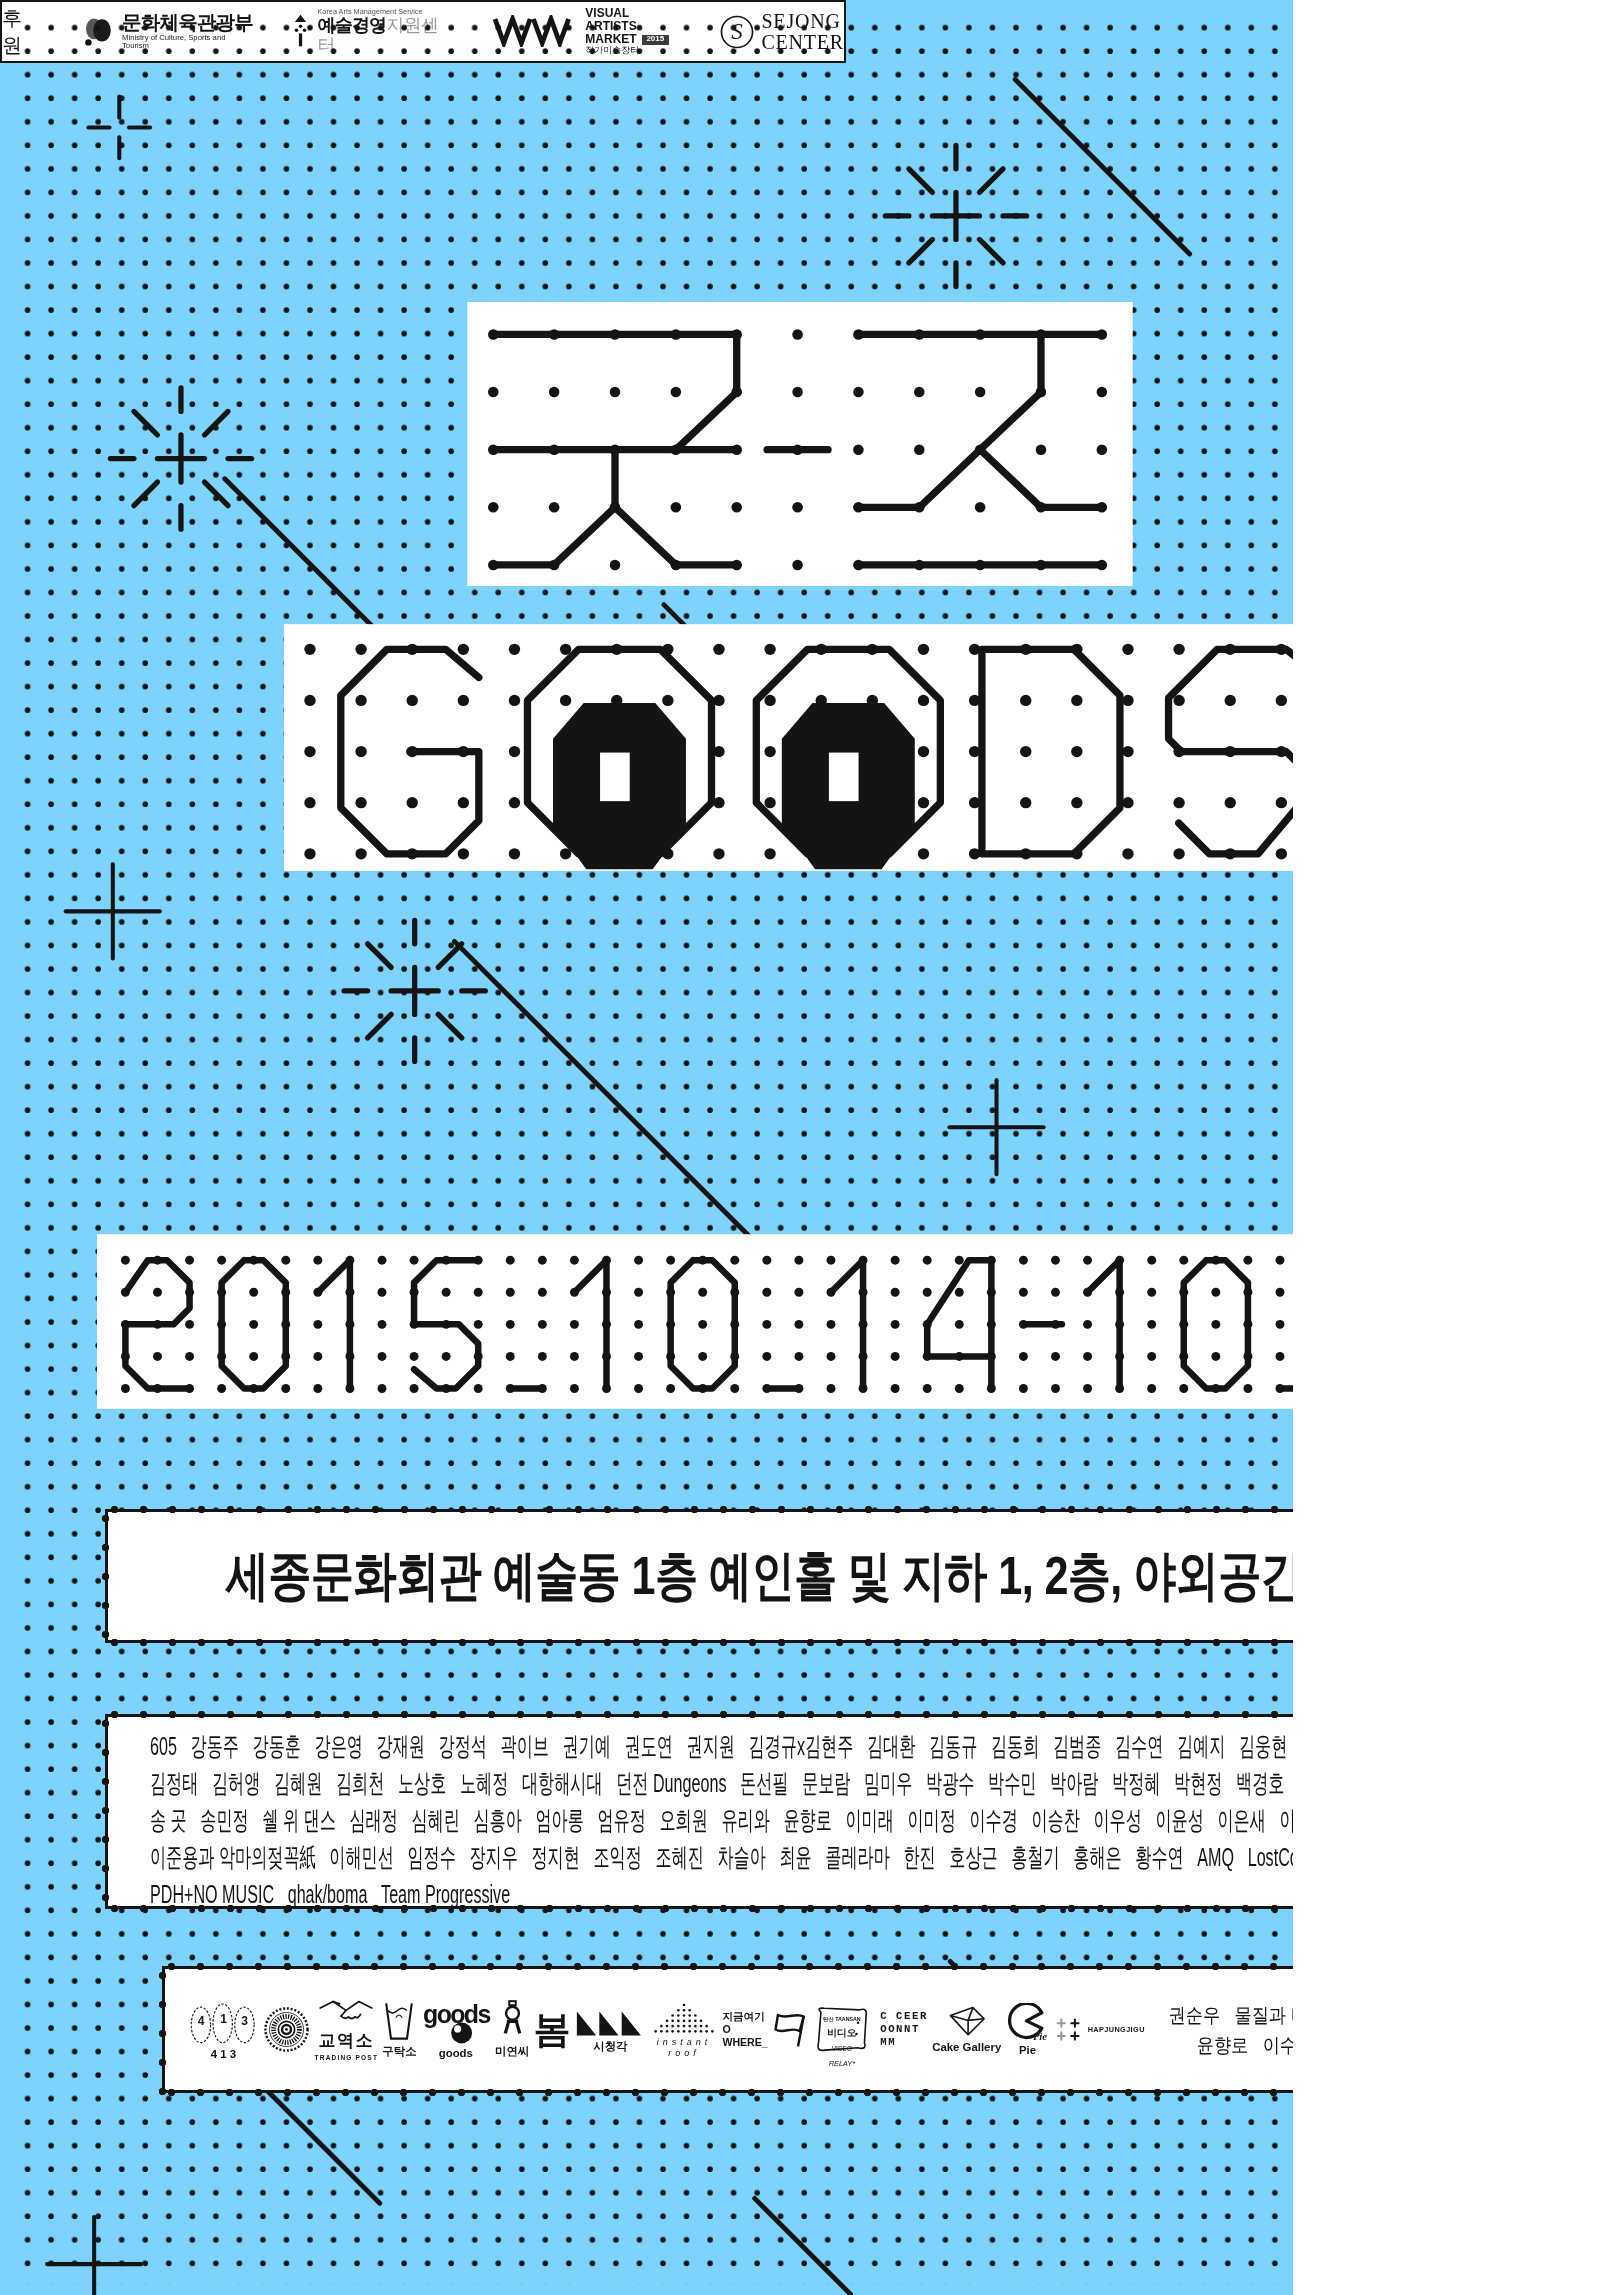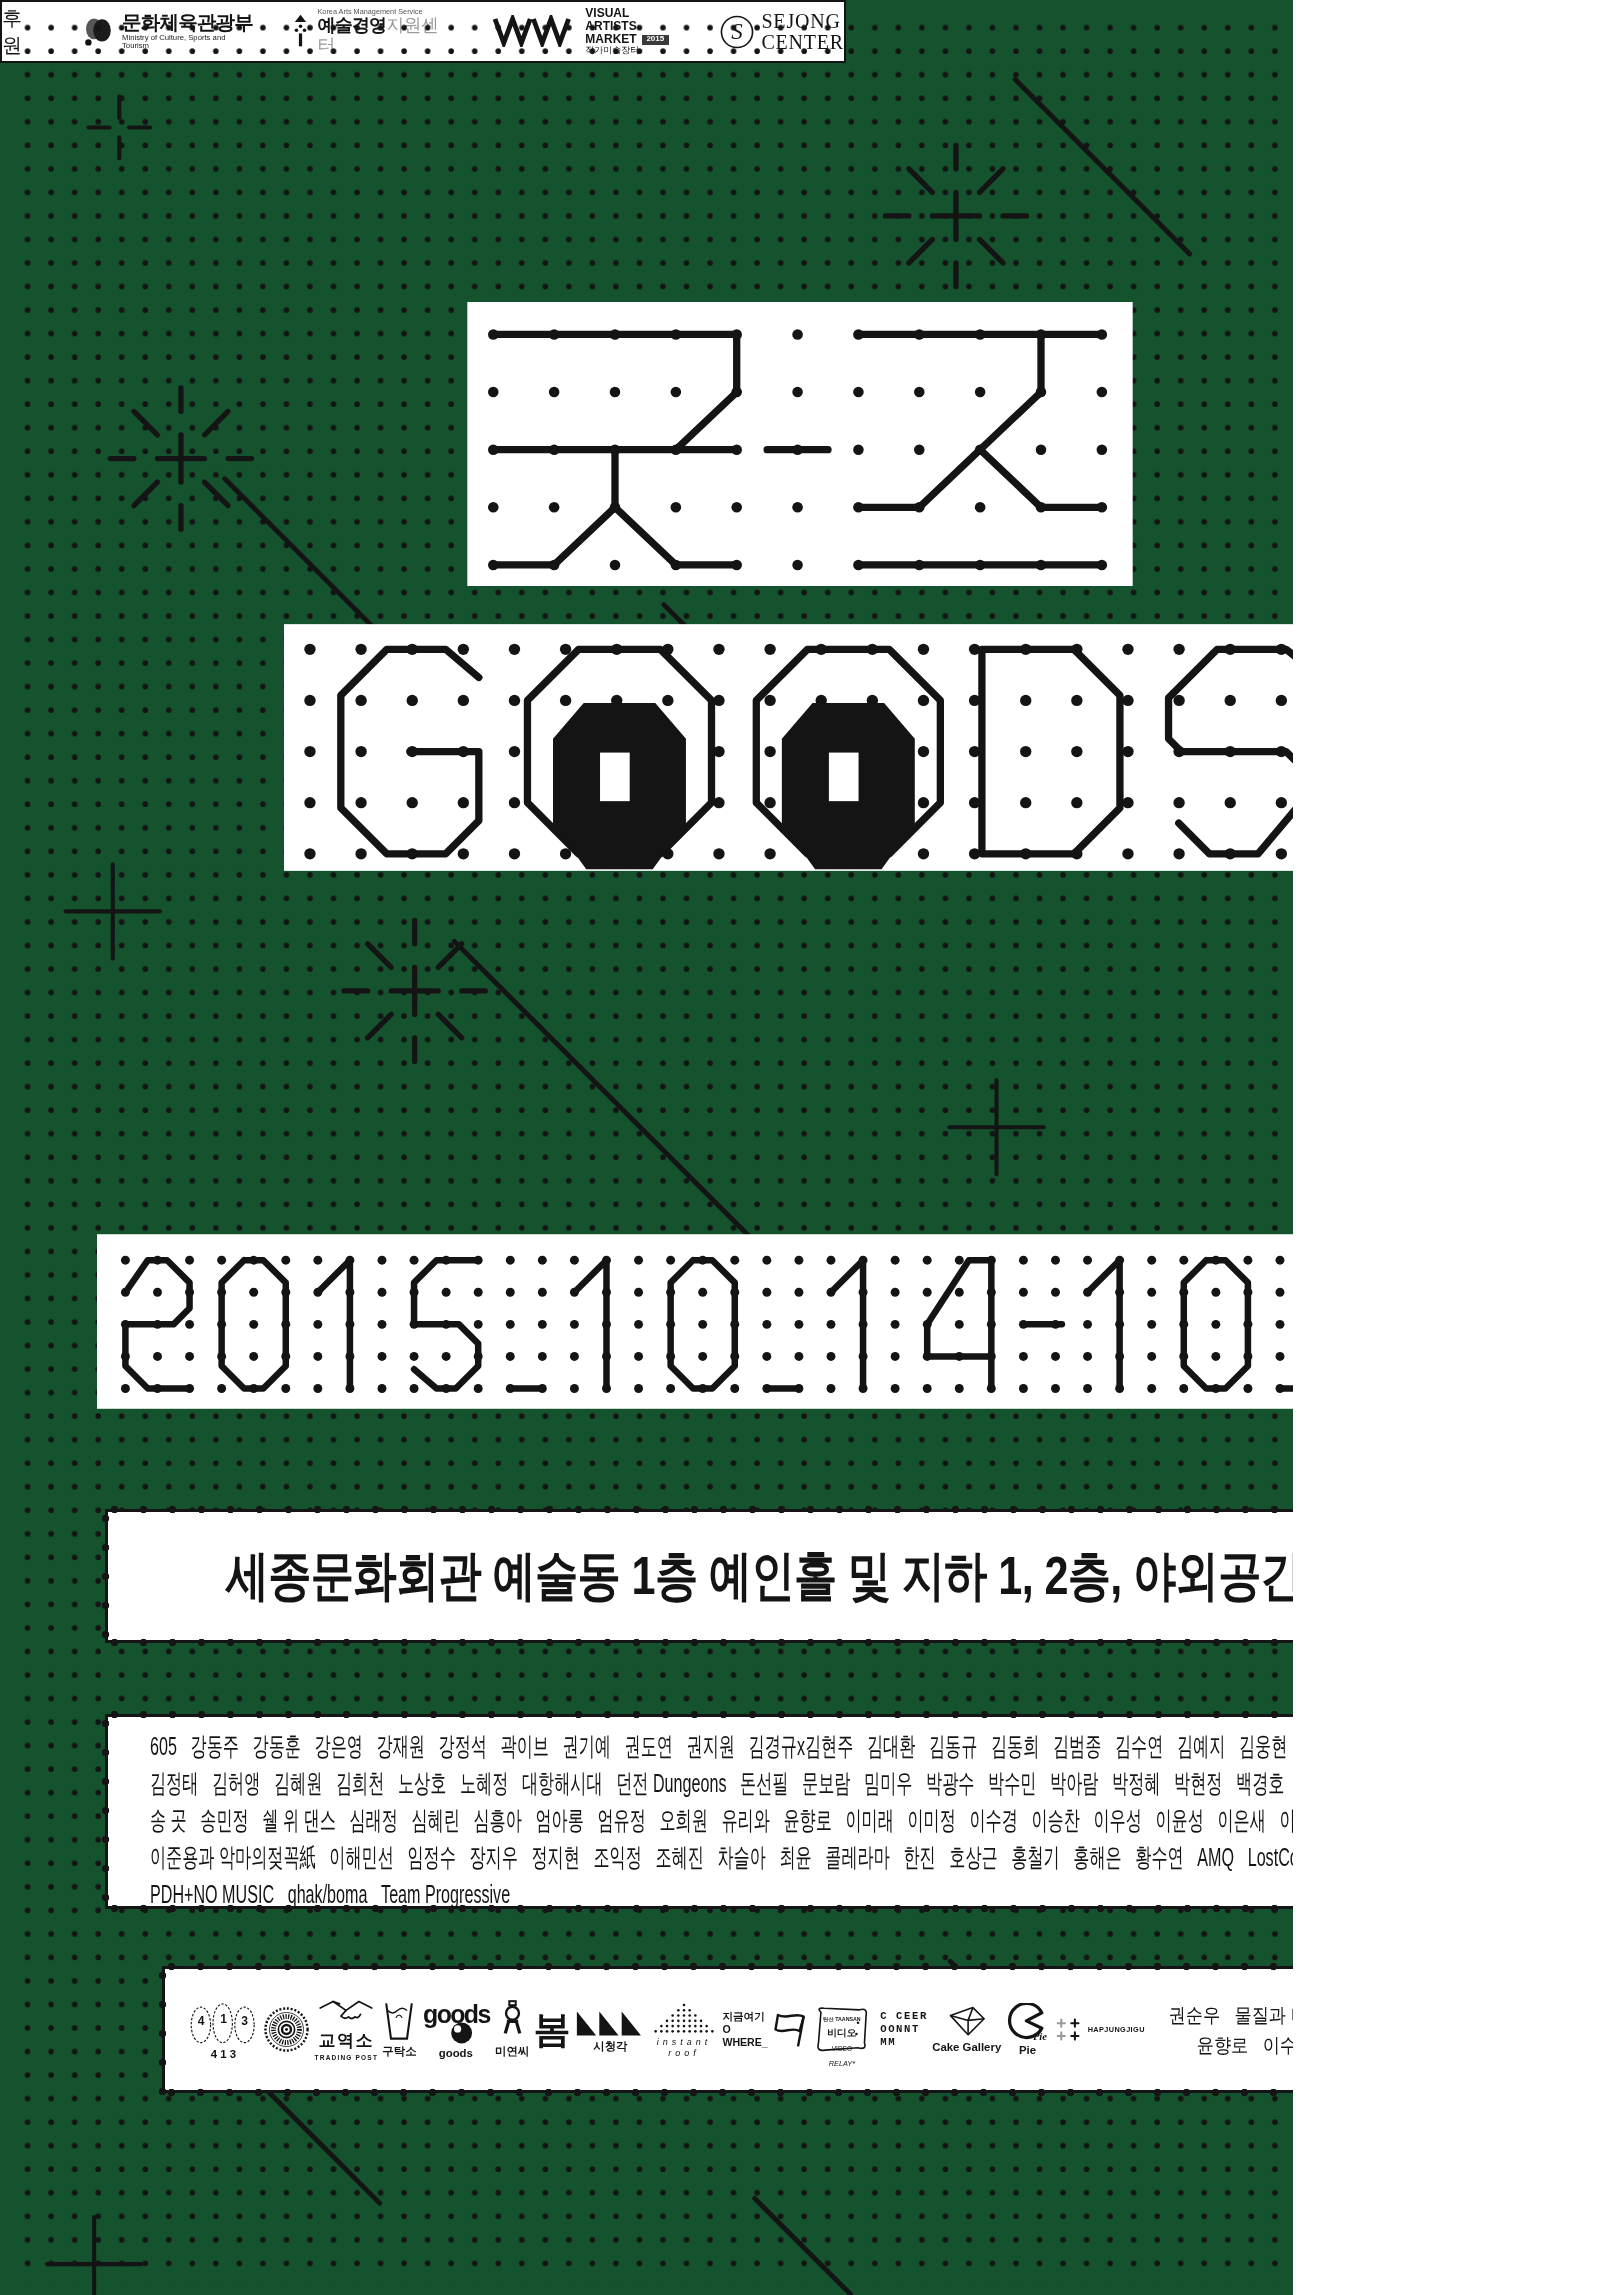--- a/index.html
+++ b/index.html
@@ -1,17 +1,17 @@
 <!DOCTYPE html>
 <html style="font-size:13px"><head>
 <meta charset="utf-8">
 <style>
   html,body{margin:0;padding:0;}
   body{background:#fff;font-family:"Liberation Sans",sans-serif;color:#141414;}
-  #poster{position:relative;width:1293px;height:2295px;background:#14532d;overflow:hidden;}
+  #poster{position:relative;width:1293px;height:2295px;background:#7dd3fc;overflow:hidden;}
   .abs{position:absolute;}
   svg{display:block;}
 
   
   .nub-box{position:absolute;background:#fff;border:3.2px solid #151515;box-sizing:border-box;}
   .nub-box::before{content:"";position:absolute;left:-8px;right:-8px;top:-8px;bottom:-8px;pointer-events:none;
     background-image:
       radial-gradient(circle,#151515 0 3.4px,rgba(0,0,0,0) 3.9px),
       radial-gradient(circle,#151515 0 3.4px,rgba(0,0,0,0) 3.9px);
     background-size:29px 10.6px,29px 10.6px;

